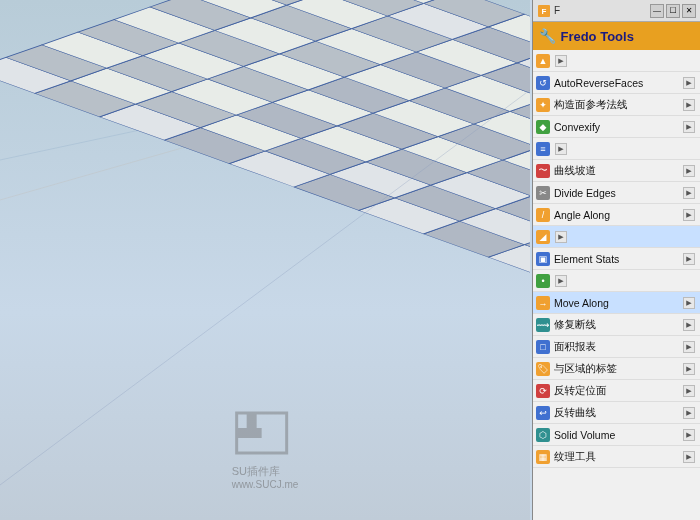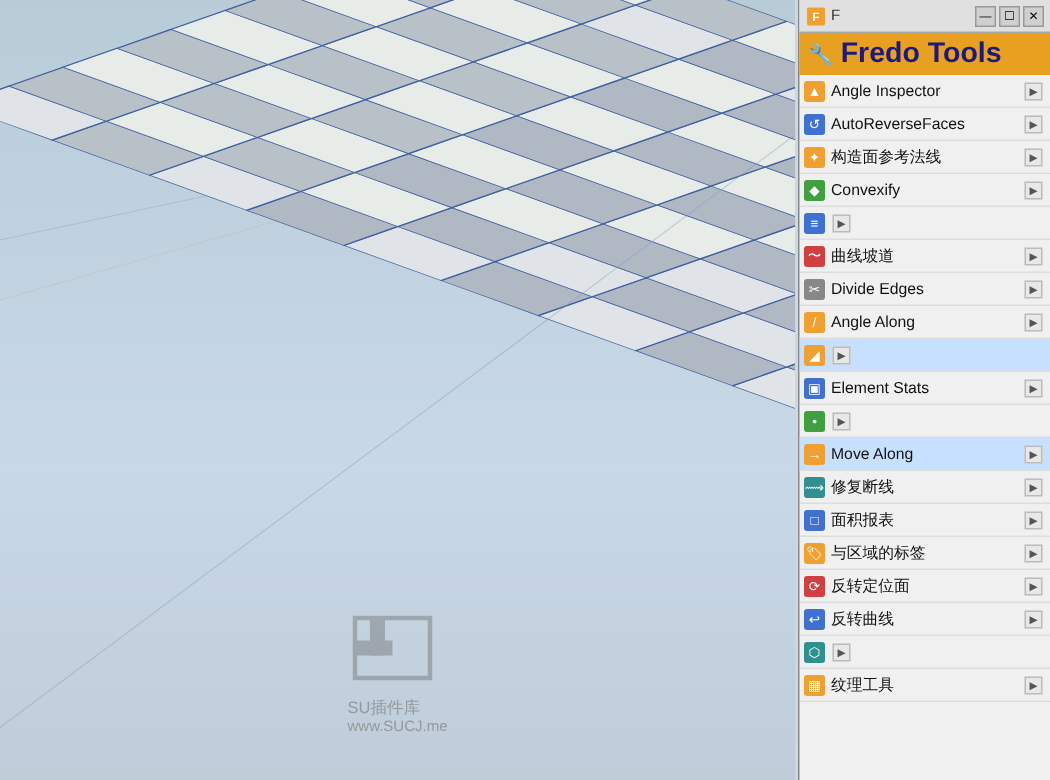--- a/index.html
+++ b/index.html
@@ -107,21 +107,21 @@
       display: flex;
       align-items: center;
       padding: 3px 6px;
       height: 28px;
       gap: 4px;
     }
     .header-icon {
       font-size: 14px;
     }
     .header-title {
-      font-size: 19px;
+      font-size: 13px;
       font-weight: bold;
       color: #1a1a80;
     }
 
     
     #menu-list {
       flex: 1;
       overflow-y: auto;
       overflow-x: hidden;
     }
@@ -345,21 +345,20 @@
   <div id="panel-header">
     <span class="header-icon">🔧</span>
     <span class="header-title">Fredo Tools</span>
   </div>
 
   <div id="menu-list">
   <div class="menu-item">
     <div class="menu-item-icon">
       <div style="background:#f0a030;border-radius:2px;width:14px;height:14px;display:flex;align-items:center;justify-content:center;font-size:9px;color:#fff;">▲</div>
     </div>
-    <span class="menu-item-label">Angle Inspector</span>
     <div class="menu-item-arrow">
       <div class="arrow-box">▶</div>
     </div>
   </div>
       <div class="menu-item">
     <div class="menu-item-icon">
       <div style="background:#4070d0;border-radius:2px;width:14px;height:14px;display:flex;align-items:center;justify-content:center;font-size:9px;color:#fff;">↺</div>
     </div>
     <span class="menu-item-label">AutoReverseFaces</span>
     <div class="menu-item-arrow">
@@ -495,20 +494,21 @@
     </div>
     <span class="menu-item-label">反转曲线</span>
     <div class="menu-item-arrow">
       <div class="arrow-box">▶</div>
     </div>
   </div>
       <div class="menu-item">
     <div class="menu-item-icon">
       <div style="background:#309090;border-radius:2px;width:14px;height:14px;display:flex;align-items:center;justify-content:center;font-size:9px;color:#fff;">⬡</div>
     </div>
+    <span class="menu-item-label">Solid Volume</span>
     <div class="menu-item-arrow">
       <div class="arrow-box">▶</div>
     </div>
   </div>
       <div class="menu-item">
     <div class="menu-item-icon">
       <div style="background:#f0a030;border-radius:2px;width:14px;height:14px;display:flex;align-items:center;justify-content:center;font-size:9px;color:#fff;">▦</div>
     </div>
     <span class="menu-item-label">纹理工具</span>
     <div class="menu-item-arrow">

